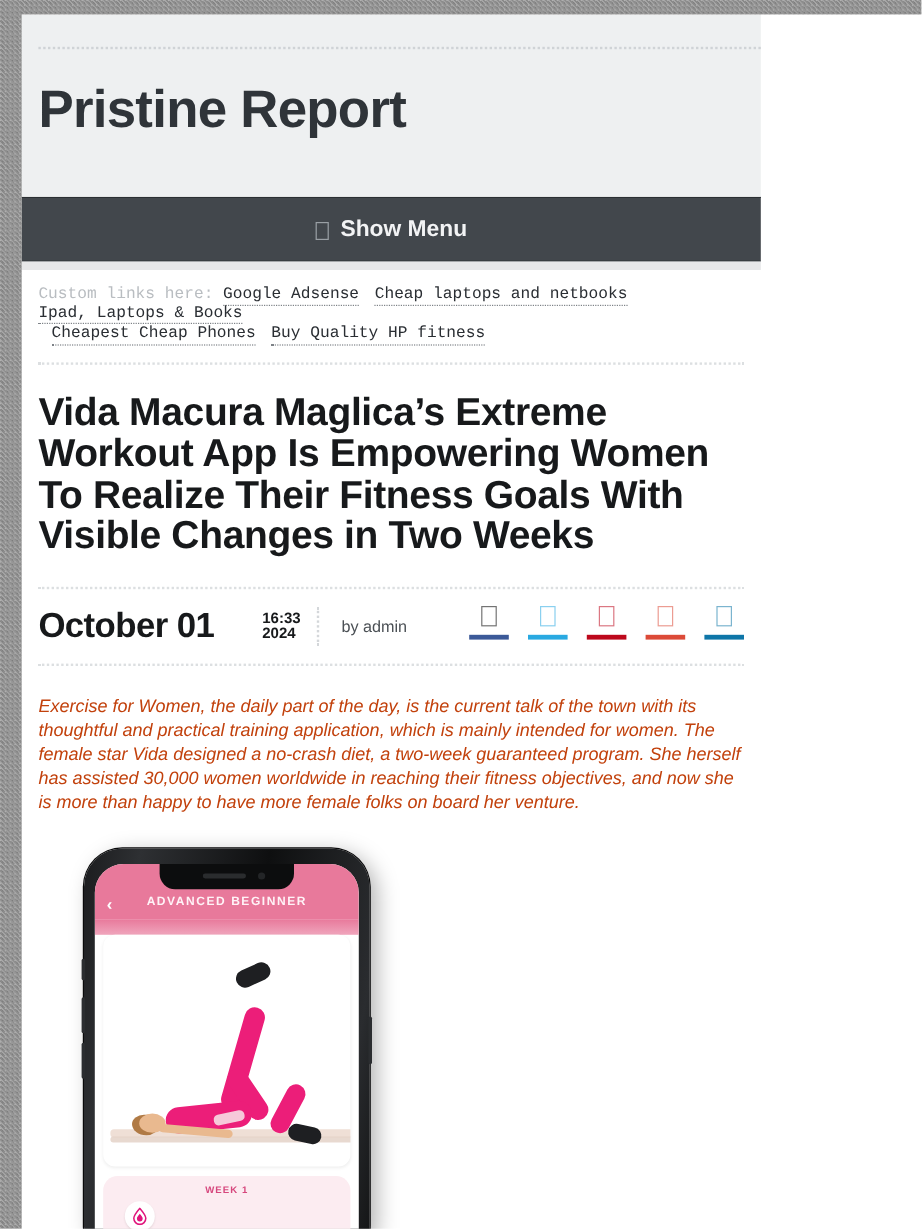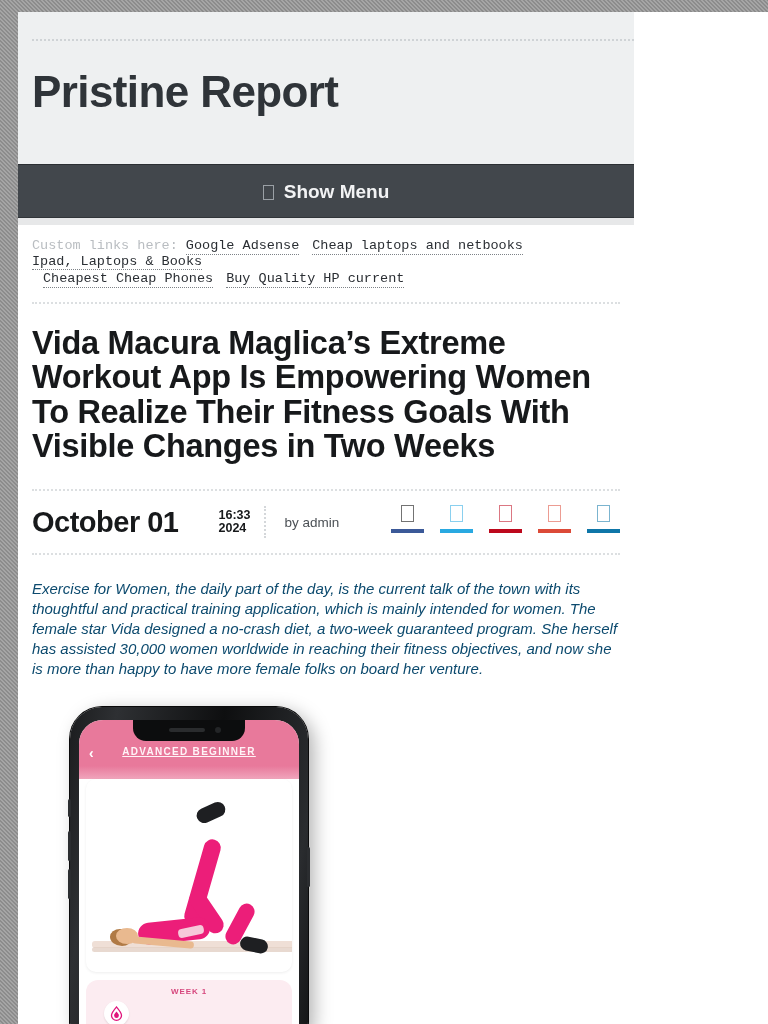--- a/index.html
+++ b/index.html
@@ -134,21 +134,21 @@
     opacity:.55; margin-bottom:7px;
   }
   .share-underline { width:33px; height:4px; }
 
   .meta-rule { border-top:2px dotted #dcdfe1; }
 
   
   .body-copy {
     margin:24px 14px 0 14px;
     font-size:15px; line-height:1.33;
-    font-style:italic; color:#0c4a6e;
+    font-style:italic; color:#c2410c;
     max-width:724px;
   }
 
   
   .figure { margin:24px 0 0 0; position:relative; height:350px; }
   .phone {
     position:absolute; left:52px; top:0;
     width:248px; height:350px;
   }
   .phone-shadow {
@@ -179,21 +179,21 @@
     border-bottom-left-radius:13px; border-bottom-right-radius:13px;
   }
   .notch-speaker { position:absolute; left:36px; top:8px; width:36px; height:4px; background:#2a2c2e; border-radius:2px; }
   .notch-cam { position:absolute; left:82px; top:7px; width:6px; height:6px; background:#232527; border-radius:50%; }
   .app-back {
     position:absolute; left:10px; top:26px;
     color:#fff; font-size:14px; font-weight:bold; line-height:1;
   }
   .app-title {
     position:absolute; left:0; right:0; top:26px; text-align:center;
-    color:#fff3f7; font-size:10px; font-weight:bold; letter-spacing:1.3px;text-decoration:underline;
+    color:#fff3f7; font-size:10px; font-weight:bold; letter-spacing:1.3px;
   }
   .app-topbar-fade {
     height:13px; background:linear-gradient(#e8799b,#f0a5bc);
   }
 
   .hero-card {
     margin:0 7px; height:193px; background:#ffffff;
     border-radius:10px; position:relative; overflow:hidden;
     box-shadow:0 1px 3px rgba(0,0,0,.07);
   }
@@ -282,21 +282,21 @@
       <span>Show Menu</span>
     </div>
   </nav>
   <div class="menu-shadow"></div>
 
   <section class="custom-links">
     <div>
       <span class="cl-label">Custom links here:</span><a class="cl-link" href="#">Google Adsense</a><a class="cl-link" href="#">Cheap laptops and netbooks</a><a class="cl-link" href="#">Ipad, Laptops &amp; Books</a>
     </div>
     <div class="cl-row2">
-      <a class="cl-link" href="#">Cheapest Cheap Phones</a><a class="cl-link" href="#">Buy Quality HP current</a>
+      <a class="cl-link" href="#">Cheapest Cheap Phones</a><a class="cl-link" href="#">Buy Quality HP fitness</a>
     </div>
   </section>
   <div class="cl-rule"></div>
 
   <article class="article">
     <h2 class="art-title">Vida Macura Maglica’s Extreme Workout App Is Empowering Women To Realize Their Fitness Goals With Visible Changes in Two Weeks</h2>
     <div class="art-rule"></div>
 
     <div class="meta-row">
       <div class="date-block">

